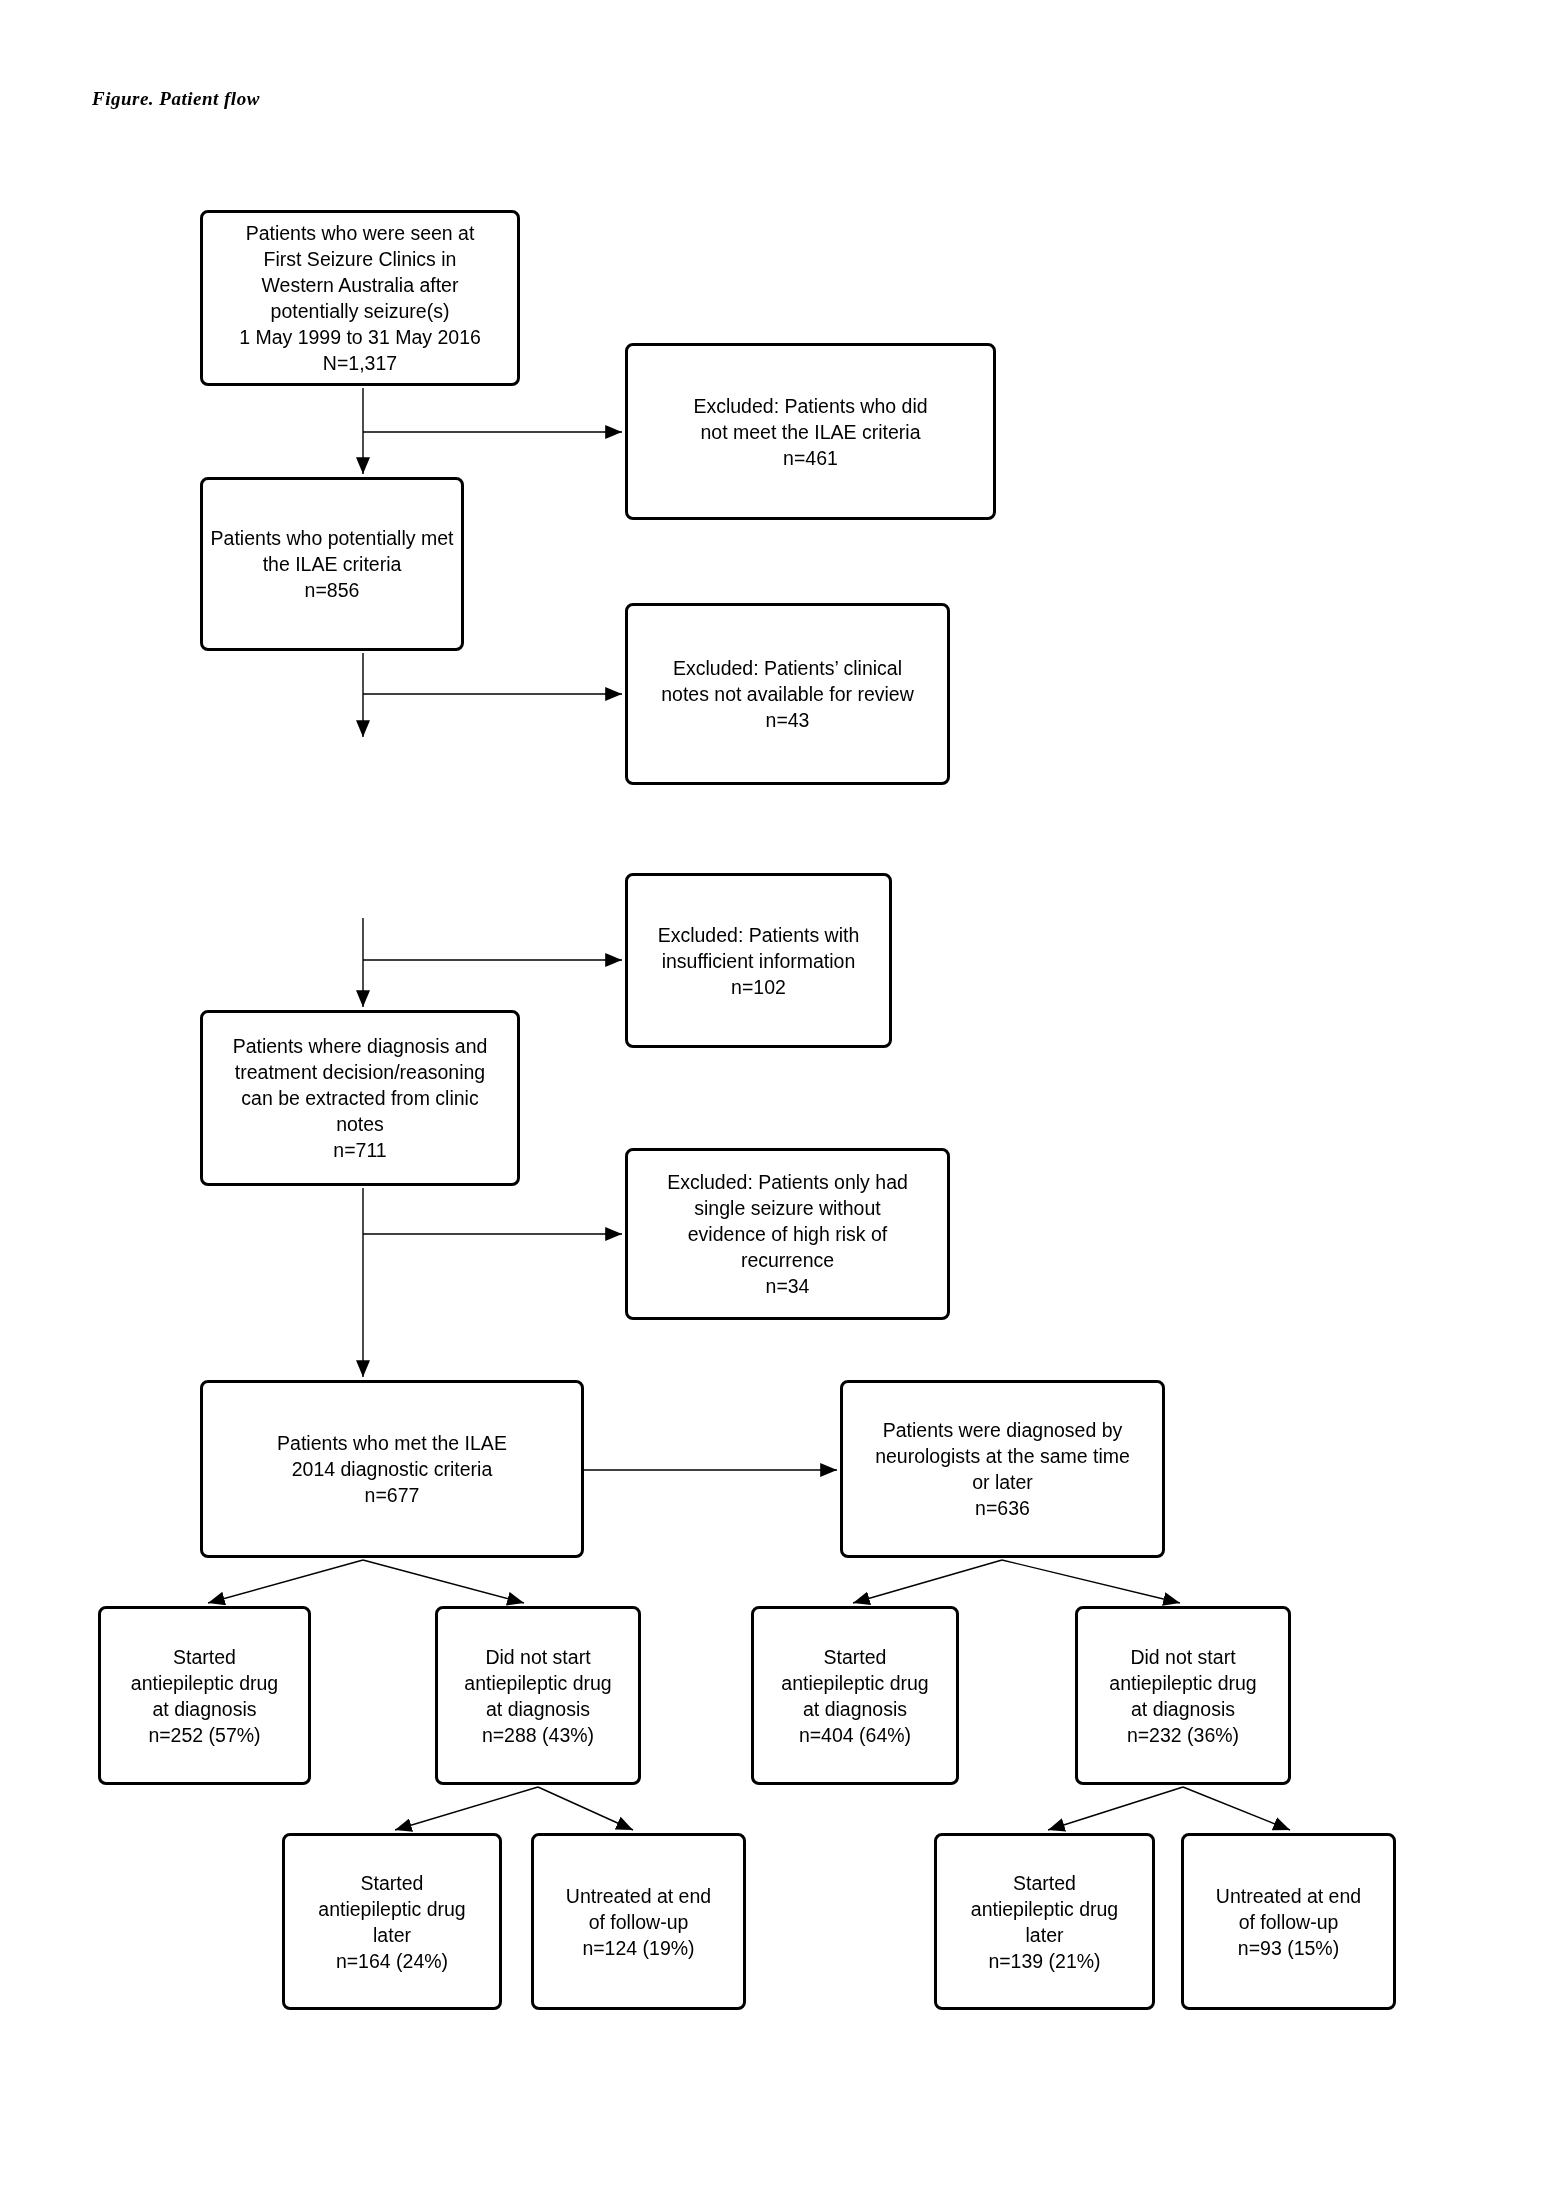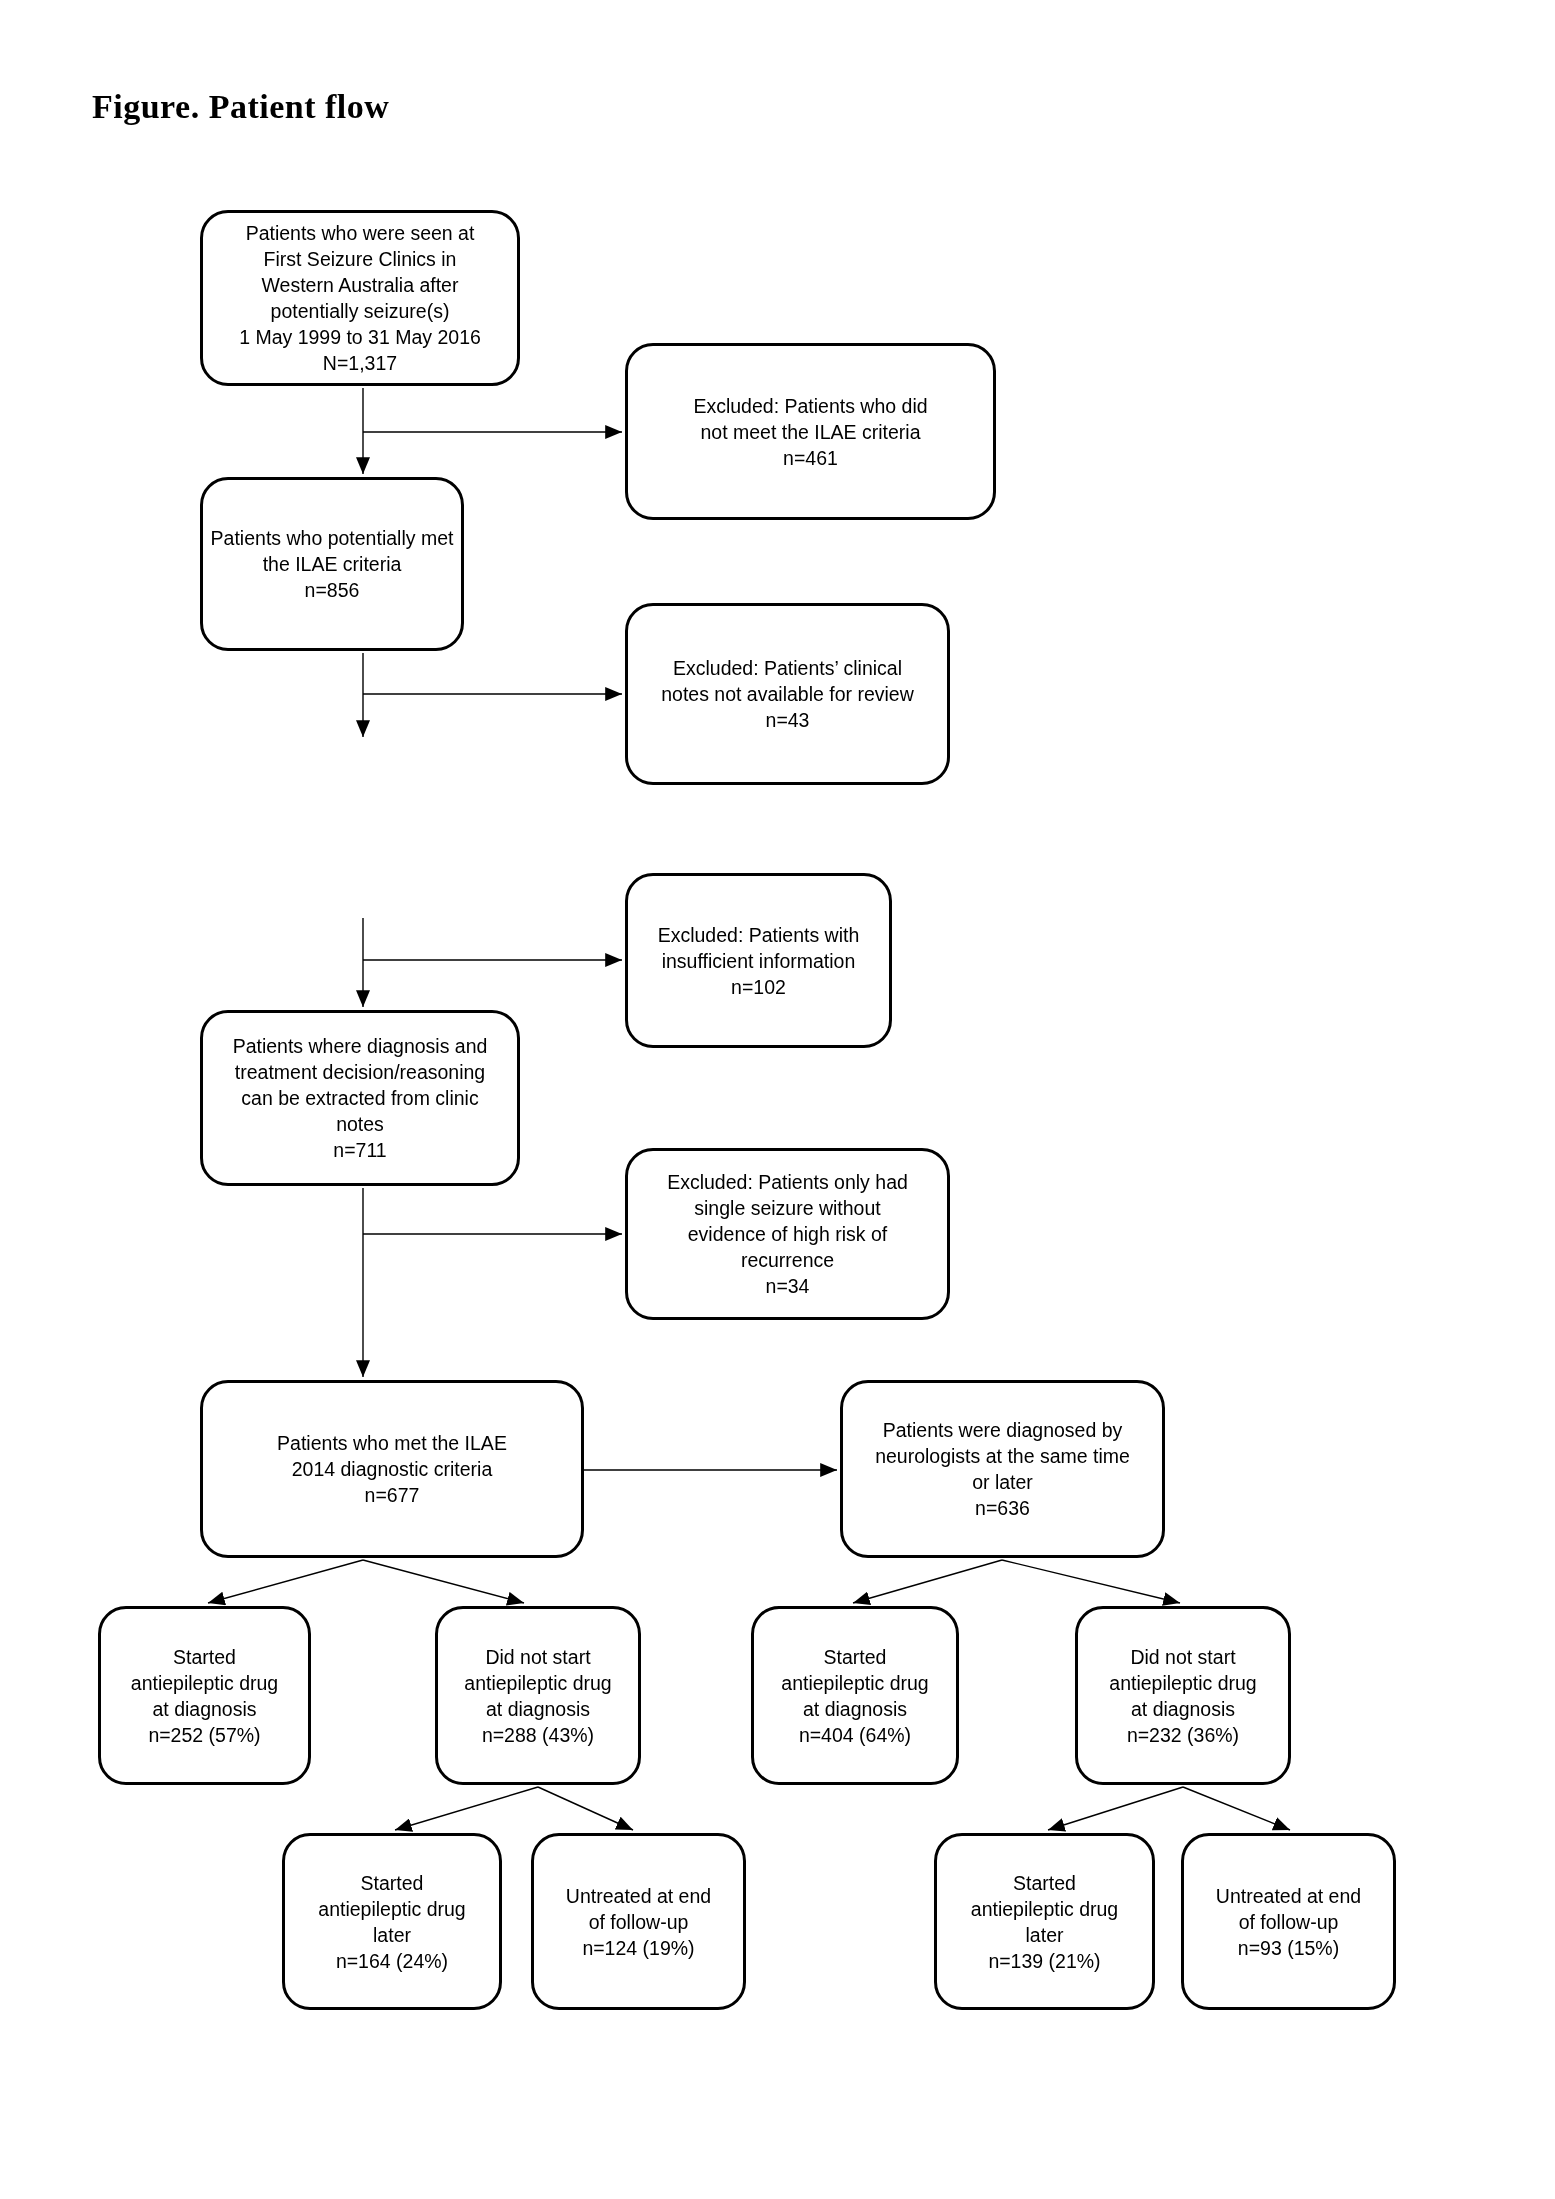--- a/index.html
+++ b/index.html
@@ -10,28 +10,29 @@
     background: #ffffff;
     font-family: "Liberation Sans", sans-serif;
     color: #000;
   }
   .title {
     position: absolute;
     left: 92px;
     top: 88px;
     font-family: "Liberation Serif", serif;
     font-weight: bold;
-    font-size: 34px;
+    font-size: 19px;
     letter-spacing: 0.5px;
+    font-style: italic;
   }
   .node {
     position: absolute;
     box-sizing: border-box;
     border: 3px solid #000;
-    border-radius: 28px;
+    border-radius: 8px;
     background: #fff;
     display: flex;
     flex-direction: column;
     justify-content: center;
     align-items: center;
     text-align: center;
     font-size: 19.5px;
     line-height: 26px;
     padding: 4px 6px;
   }

